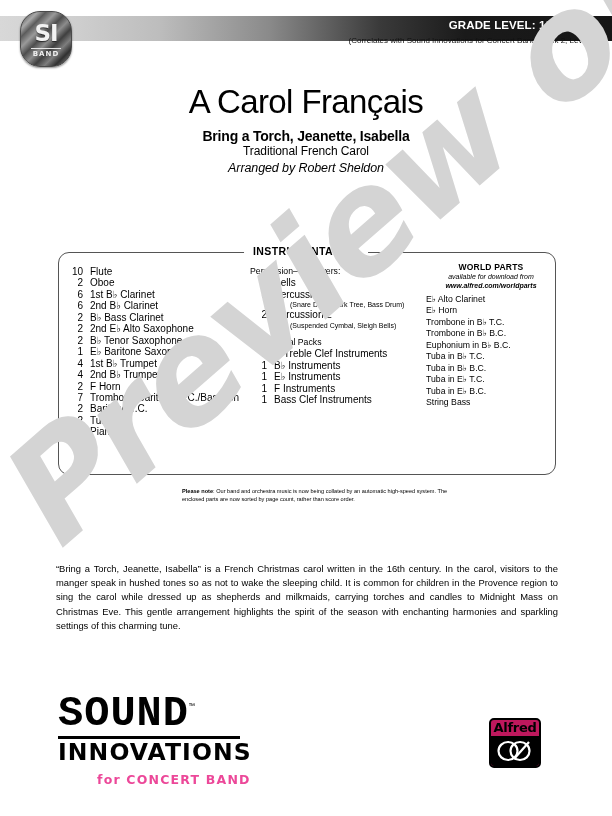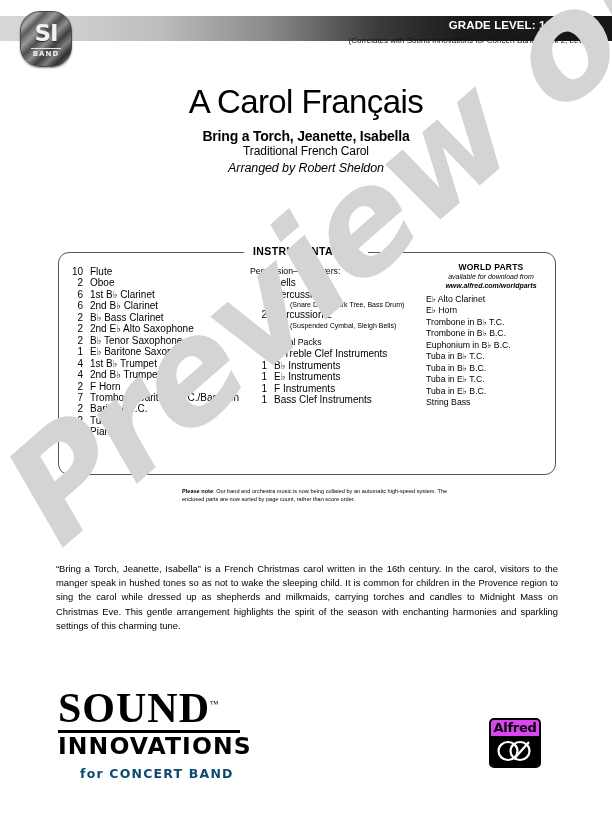--- a/index.html
+++ b/index.html
@@ -263,26 +263,27 @@
   }
 
   
   #si-big-logo {
     position: absolute;
     left: 58px;
     top: 688px;
     z-index: 3;
   }
   #si-word {
-    font-family: Liberation Serif, serif;
+    font-family: Liberation Mono, monospace;
     font-size: 42px;
     font-weight: 700;
     letter-spacing: 1px;
     line-height: 0.96;
     position: relative;
+    margin-top: 6px;
   }
   #si-word .tm {
     font-size: 9px;
     font-weight: 400;
     vertical-align: super;
     letter-spacing: 0;
   }
   #si-rule-big {
     width: 182px;
     height: 2.6px;
@@ -293,39 +294,39 @@
     font-family: "DejaVu Sans", sans-serif;
     font-size: 23.5px;
     font-weight: 700;
     letter-spacing: 1.1px;
     line-height: 1;
   }
   #si-word3 {
     font-family: "DejaVu Sans", sans-serif;
     font-size: 12.5px;
     font-weight: 700;
-    color: #0c4a6e;
+    color: #ec4899;
     letter-spacing: 1.2px;
     margin-top: 8px;
-    margin-left: 22px;
+    margin-left: 39px;
   }
 
   
   #alfred-logo {
     position: absolute;
     left: 489px;
     top: 718px;
     width: 52px;
     height: 50px;
     border: 2px solid #000;
     border-radius: 5px;
     z-index: 3;
     box-sizing: border-box;
     overflow: hidden;
-    background: #d946ef;
+    background: #be185d;
   }
   #alfred-name {
     font-family: "DejaVu Sans", sans-serif;
     font-size: 13px;
     font-weight: 700;
     text-align: center;
     line-height: 16px;
     letter-spacing: -0.3px;
   }
   #alfred-mark {

